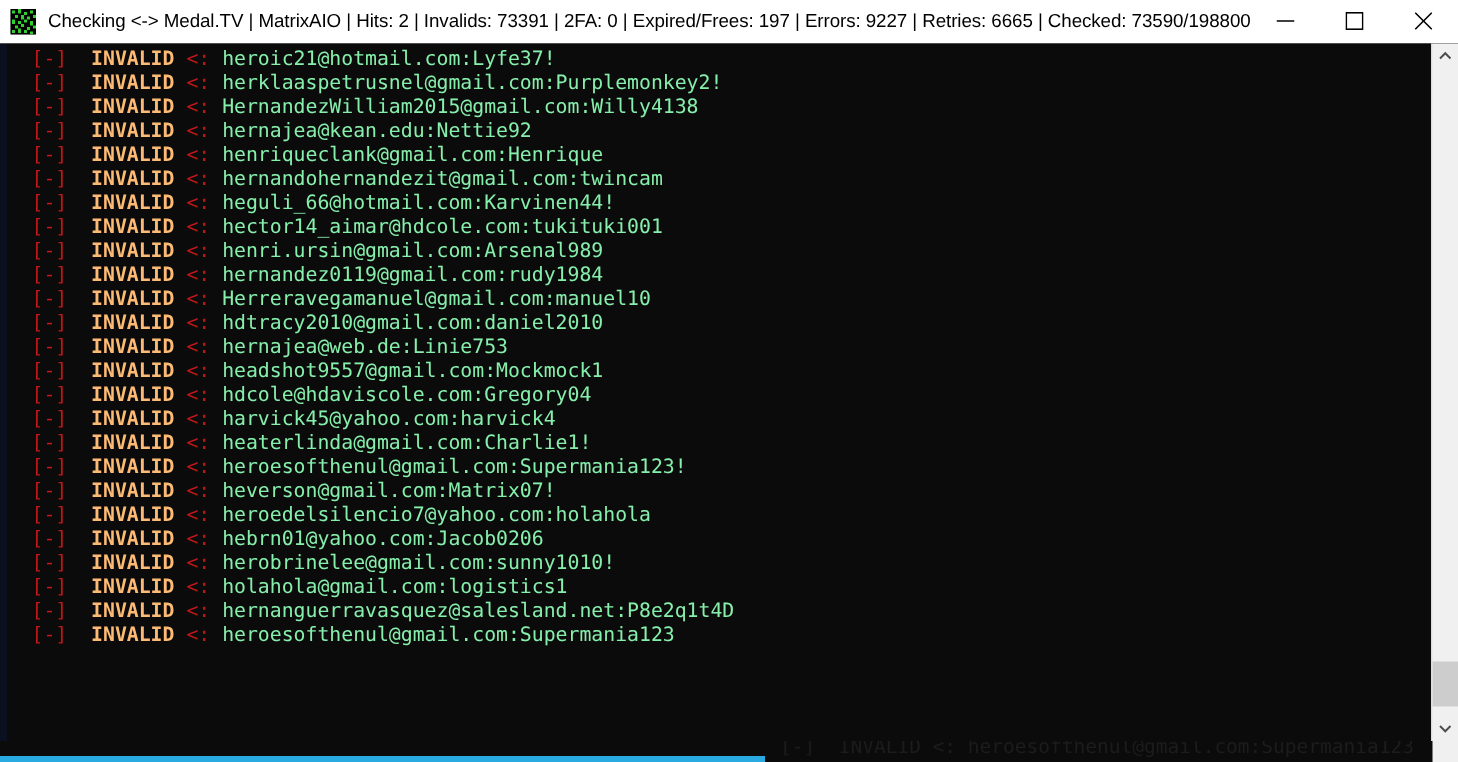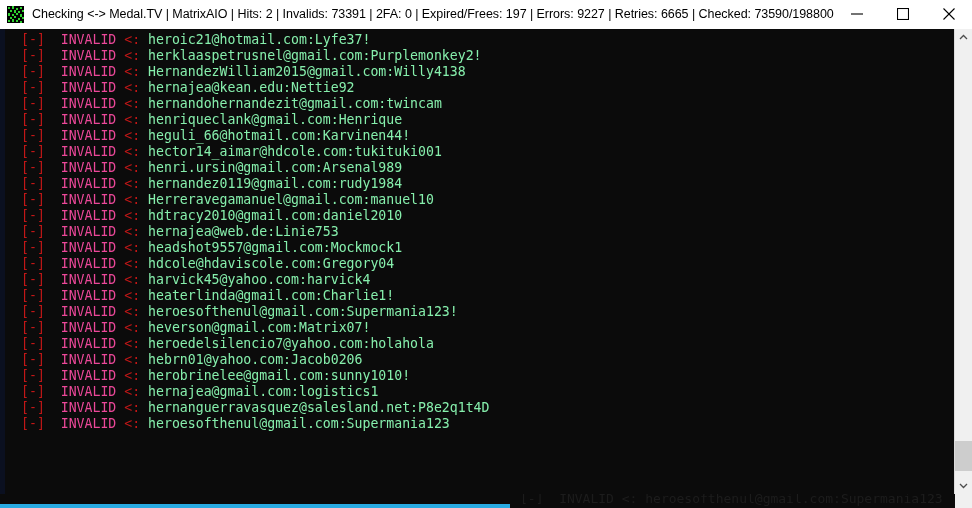--- a/index.html
+++ b/index.html
@@ -103,21 +103,21 @@
     font-family: "DejaVu Sans Mono", "Liberation Mono", monospace;
     font-size: 13.2px;
     line-height: 16px;
     height: 16px;
     color: #e01b1b;
     white-space: pre;
     letter-spacing: 0px;
     padding-left: 16px;
   }
   .log-tag     { color: #c21717; }
-  .log-status  { color: #ec4899; }
+  .log-status  { color: #fdba74; font-weight: bold; }
   .log-arrow   { color: #c21717; }
   .log-cred    { color: #86efac; }
 
   
   #vscrollbar {
     width: 17px;
     flex: 0 0 auto;
     background: #f0f0f0;
     border-left: 1px solid #dcdcdc;
     position: relative;
@@ -251,39 +251,39 @@
   <div id="content-area">
 
     <div id="left-gutter"></div>
 
     <div id="log-viewport">
       <ul id="log-list">
           <li class="log-line"><span class="log-tag">[-]</span>  <span class="log-status">INVALID</span> <span class="log-arrow">&lt;:</span> <span class="log-cred">heroic21@hotmail.com:Lyfe37!</span></li>
           <li class="log-line"><span class="log-tag">[-]</span>  <span class="log-status">INVALID</span> <span class="log-arrow">&lt;:</span> <span class="log-cred">herklaaspetrusnel@gmail.com:Purplemonkey2!</span></li>
           <li class="log-line"><span class="log-tag">[-]</span>  <span class="log-status">INVALID</span> <span class="log-arrow">&lt;:</span> <span class="log-cred">HernandezWilliam2015@gmail.com:Willy4138</span></li>
           <li class="log-line"><span class="log-tag">[-]</span>  <span class="log-status">INVALID</span> <span class="log-arrow">&lt;:</span> <span class="log-cred">hernajea@kean.edu:Nettie92</span></li>
+          <li class="log-line"><span class="log-tag">[-]</span>  <span class="log-status">INVALID</span> <span class="log-arrow">&lt;:</span> <span class="log-cred">henriqueclank@gmail.com:Henrique</span></li>
           <li class="log-line"><span class="log-tag">[-]</span>  <span class="log-status">INVALID</span> <span class="log-arrow">&lt;:</span> <span class="log-cred">hernandohernandezit@gmail.com:twincam</span></li>
-          <li class="log-line"><span class="log-tag">[-]</span>  <span class="log-status">INVALID</span> <span class="log-arrow">&lt;:</span> <span class="log-cred">henriqueclank@gmail.com:Henrique</span></li>
           <li class="log-line"><span class="log-tag">[-]</span>  <span class="log-status">INVALID</span> <span class="log-arrow">&lt;:</span> <span class="log-cred">heguli_66@hotmail.com:Karvinen44!</span></li>
           <li class="log-line"><span class="log-tag">[-]</span>  <span class="log-status">INVALID</span> <span class="log-arrow">&lt;:</span> <span class="log-cred">hector14_aimar@hdcole.com:tukituki001</span></li>
           <li class="log-line"><span class="log-tag">[-]</span>  <span class="log-status">INVALID</span> <span class="log-arrow">&lt;:</span> <span class="log-cred">henri.ursin@gmail.com:Arsenal989</span></li>
           <li class="log-line"><span class="log-tag">[-]</span>  <span class="log-status">INVALID</span> <span class="log-arrow">&lt;:</span> <span class="log-cred">hernandez0119@gmail.com:rudy1984</span></li>
           <li class="log-line"><span class="log-tag">[-]</span>  <span class="log-status">INVALID</span> <span class="log-arrow">&lt;:</span> <span class="log-cred">Herreravegamanuel@gmail.com:manuel10</span></li>
           <li class="log-line"><span class="log-tag">[-]</span>  <span class="log-status">INVALID</span> <span class="log-arrow">&lt;:</span> <span class="log-cred">hdtracy2010@gmail.com:daniel2010</span></li>
           <li class="log-line"><span class="log-tag">[-]</span>  <span class="log-status">INVALID</span> <span class="log-arrow">&lt;:</span> <span class="log-cred">hernajea@web.de:Linie753</span></li>
           <li class="log-line"><span class="log-tag">[-]</span>  <span class="log-status">INVALID</span> <span class="log-arrow">&lt;:</span> <span class="log-cred">headshot9557@gmail.com:Mockmock1</span></li>
           <li class="log-line"><span class="log-tag">[-]</span>  <span class="log-status">INVALID</span> <span class="log-arrow">&lt;:</span> <span class="log-cred">hdcole@hdaviscole.com:Gregory04</span></li>
           <li class="log-line"><span class="log-tag">[-]</span>  <span class="log-status">INVALID</span> <span class="log-arrow">&lt;:</span> <span class="log-cred">harvick45@yahoo.com:harvick4</span></li>
           <li class="log-line"><span class="log-tag">[-]</span>  <span class="log-status">INVALID</span> <span class="log-arrow">&lt;:</span> <span class="log-cred">heaterlinda@gmail.com:Charlie1!</span></li>
           <li class="log-line"><span class="log-tag">[-]</span>  <span class="log-status">INVALID</span> <span class="log-arrow">&lt;:</span> <span class="log-cred">heroesofthenul@gmail.com:Supermania123!</span></li>
           <li class="log-line"><span class="log-tag">[-]</span>  <span class="log-status">INVALID</span> <span class="log-arrow">&lt;:</span> <span class="log-cred">heverson@gmail.com:Matrix07!</span></li>
           <li class="log-line"><span class="log-tag">[-]</span>  <span class="log-status">INVALID</span> <span class="log-arrow">&lt;:</span> <span class="log-cred">heroedelsilencio7@yahoo.com:holahola</span></li>
           <li class="log-line"><span class="log-tag">[-]</span>  <span class="log-status">INVALID</span> <span class="log-arrow">&lt;:</span> <span class="log-cred">hebrn01@yahoo.com:Jacob0206</span></li>
           <li class="log-line"><span class="log-tag">[-]</span>  <span class="log-status">INVALID</span> <span class="log-arrow">&lt;:</span> <span class="log-cred">herobrinelee@gmail.com:sunny1010!</span></li>
-          <li class="log-line"><span class="log-tag">[-]</span>  <span class="log-status">INVALID</span> <span class="log-arrow">&lt;:</span> <span class="log-cred">hernajea@gmail.com:logistics1</span></li>
+          <li class="log-line"><span class="log-tag">[-]</span>  <span class="log-status">INVALID</span> <span class="log-arrow">&lt;:</span> <span class="log-cred">holahola@gmail.com:logistics1</span></li>
           <li class="log-line"><span class="log-tag">[-]</span>  <span class="log-status">INVALID</span> <span class="log-arrow">&lt;:</span> <span class="log-cred">hernanguerravasquez@salesland.net:P8e2q1t4D</span></li>
           <li class="log-line"><span class="log-tag">[-]</span>  <span class="log-status">INVALID</span> <span class="log-arrow">&lt;:</span> <span class="log-cred">heroesofthenul@gmail.com:Supermania123</span></li>
         </ul>
     </div>
 
     <div id="vscrollbar">
       <div class="sb-arrow">
         <svg width="9" height="7" viewBox="0 0 9 7">
           <polyline points="1,5 4.5,1.5 8,5" fill="none" stroke="#4d4d4d" stroke-width="1.3"></polyline>
         </svg>

